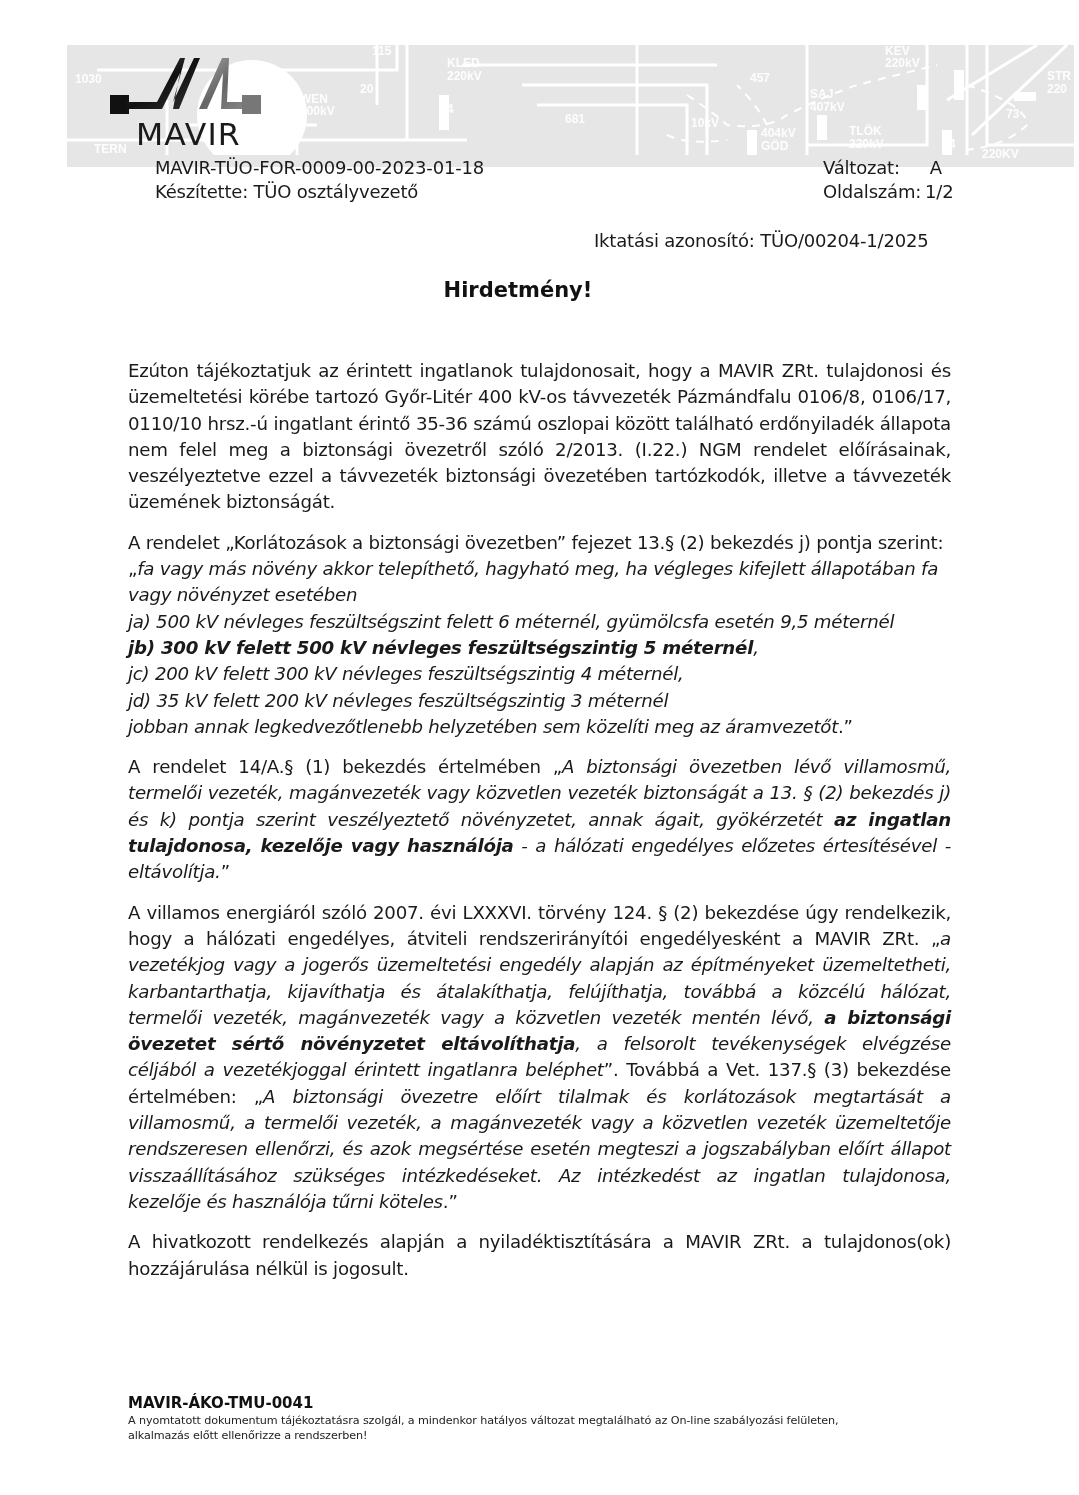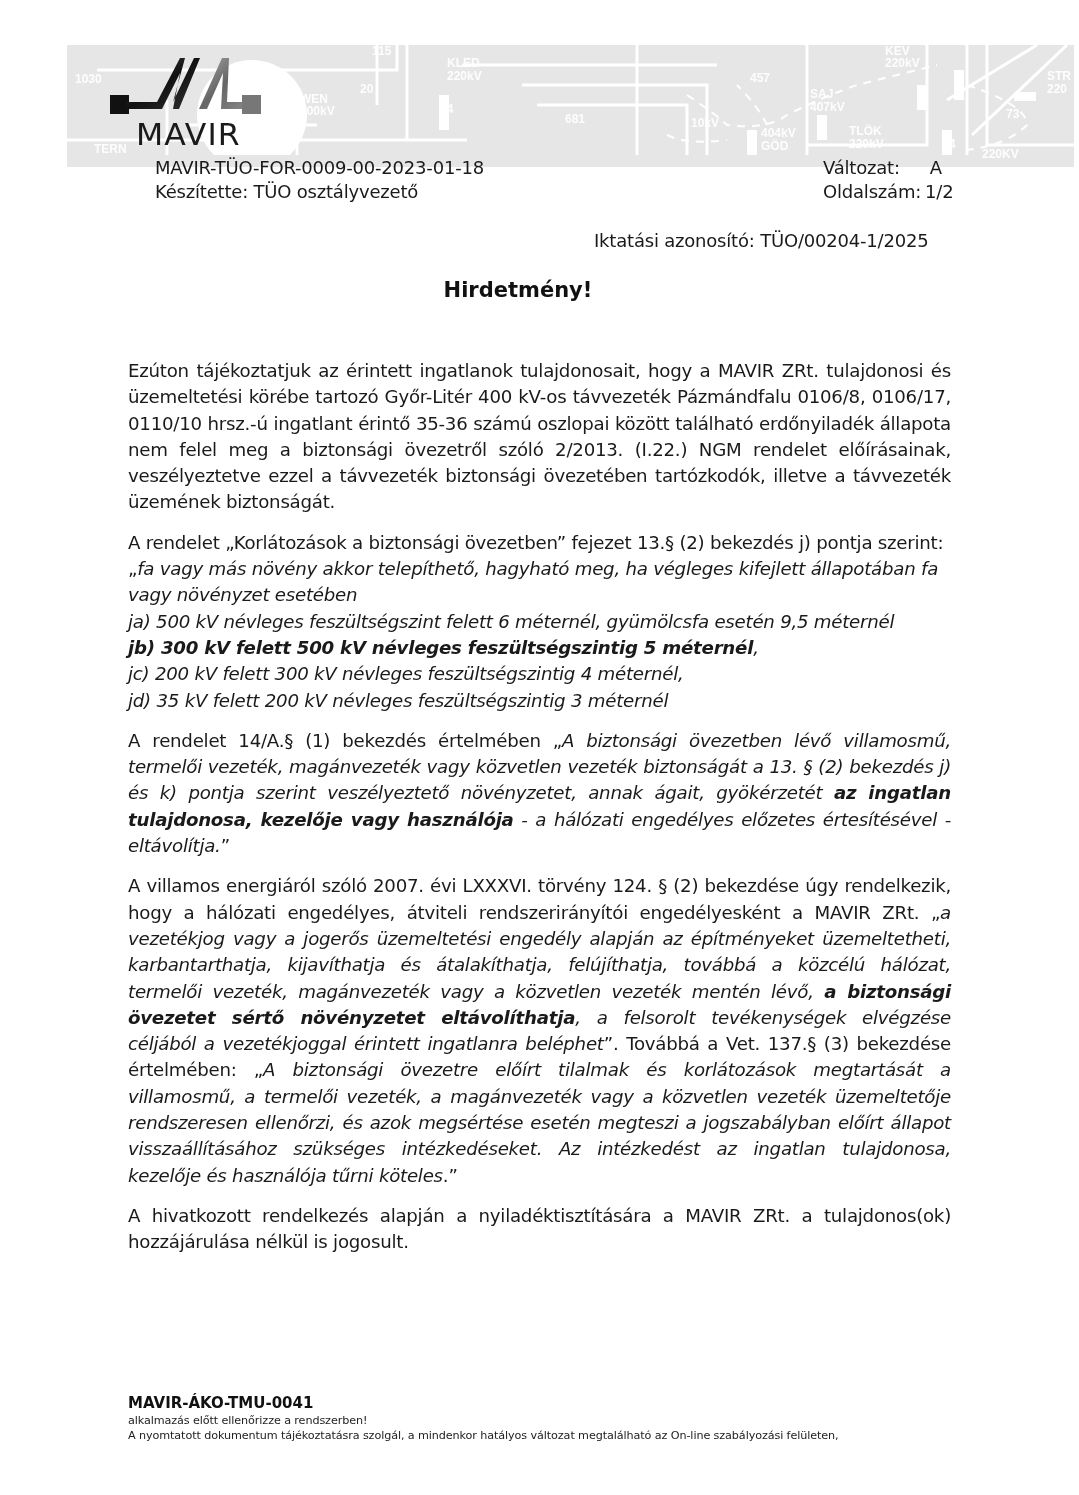--- a/index.html
+++ b/index.html
@@ -145,31 +145,32 @@
 
 <div class="body">
   <p>Ezúton tájékoztatjuk az érintett ingatlanok tulajdonosait, hogy a MAVIR ZRt. tulajdonosi és üzemeltetési körébe tartozó Győr-Litér 400 kV-os távvezeték Pázmándfalu 0106/8, 0106/17, 0110/10 hrsz.-ú ingatlant érintő 35-36 számú oszlopai között található erdőnyiladék állapota nem felel meg a biztonsági övezetről szóló 2/2013. (I.22.) NGM rendelet előírásainak, veszélyeztetve ezzel a távvezeték biztonsági övezetében tartózkodók, illetve a távvezeték üzemének biztonságát.</p>
 
   <p class="noj">
     <span>A rendelet „Korlátozások a biztonsági övezetben” fejezet 13.§ (2) bekezdés j) pontja szerint: „</span><em>fa vagy más növény akkor telepíthető, hagyható meg, ha végleges kifejlett állapotában fa vagy növényzet esetében</em>
     <span class="line"><em>ja) 500 kV névleges feszültségszint felett 6 méternél, gyümölcsfa esetén 9,5 méternél</em></span>
     <span class="line"><em><b>jb) 300 kV felett 500 kV névleges feszültségszintig 5 méternél</b><span>,</span></em></span>
     <span class="line"><em>jc) 200 kV felett 300 kV névleges feszültségszintig 4 méternél,</em></span>
     <span class="line"><em>jd) 35 kV felett 200 kV névleges feszültségszintig 3 méternél</em></span>
+    <span class="line"><em>jobban annak legkedvezőtlenebb helyzetében sem közelíti meg az áramvezetőt</em><span>.”</span></span>
   </p>
 
   <p>
     <span>A rendelet 14/A.§ (1) bekezdés értelmében „</span><em>A biztonsági övezetben lévő villamosmű, termelői vezeték, magánvezeték vagy közvetlen vezeték biztonságát a 13. § (2) bekezdés j) és k) pontja szerint veszélyeztető növényzetet, annak ágait, gyökérzetét </em><em><b>az ingatlan tulajdonosa, kezelője vagy használója</b></em><em> - a hálózati engedélyes előzetes értesítésével - eltávolítja.</em><span>”</span>
   </p>
 
 
   <p>
     <span>A villamos energiáról szóló 2007. évi LXXXVI. törvény 124. § (2) bekezdése úgy rendelkezik, hogy a hálózati engedélyes, átviteli rendszerirányítói engedélyesként a MAVIR ZRt. „</span><em>a vezetékjog vagy a jogerős üzemeltetési engedély alapján az építményeket üzemeltetheti, karbantarthatja, kijavíthatja és átalakíthatja, felújíthatja, továbbá a közcélú hálózat, termelői vezeték, magánvezeték vagy a közvetlen vezeték mentén lévő, </em><em><b>a biztonsági övezetet sértő növényzetet eltávolíthatja</b></em><em>, a felsorolt tevékenységek elvégzése céljából a vezetékjoggal érintett ingatlanra beléphet</em><span>”. Továbbá a Vet. 137.§ (3) bekezdése értelmében: „</span><em>A biztonsági övezetre előírt tilalmak és korlátozások megtartását a villamosmű, a termelői vezeték, a magánvezeték vagy a közvetlen vezeték üzemeltetője rendszeresen ellenőrzi, és azok megsértése esetén megteszi a jogszabályban előírt állapot visszaállításához szükséges intézkedéseket. Az intézkedést az ingatlan tulajdonosa, kezelője és használója tűrni köteles</em><span>.”</span>
   </p>
 
   <p>A hivatkozott rendelkezés alapján a nyiladéktisztítására a MAVIR ZRt. a tulajdonos(ok) hozzájárulása nélkül is jogosult.</p>
 </div>
 
 <div class="footer">
   <div class="footer-code">MAVIR-ÁKO-TMU-0041</div>
+  <div class="footer-note">A nyomtatott dokumentum tájékoztatásra szolgál, a mindenkor hatályos változat megtalálható az On-line szabályozási felületen,</div>
   <div class="footer-note">alkalmazás előtt ellenőrizze a rendszerben!</div>
-  <div class="footer-note">A nyomtatott dokumentum tájékoztatásra szolgál, a mindenkor hatályos változat megtalálható az On-line szabályozási felületen,</div>
 </div>
 
 </body></html>

